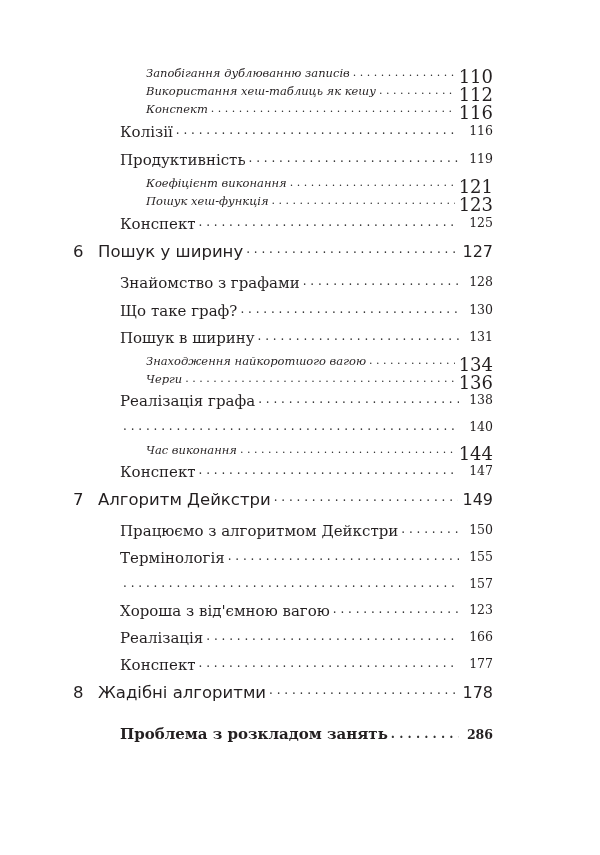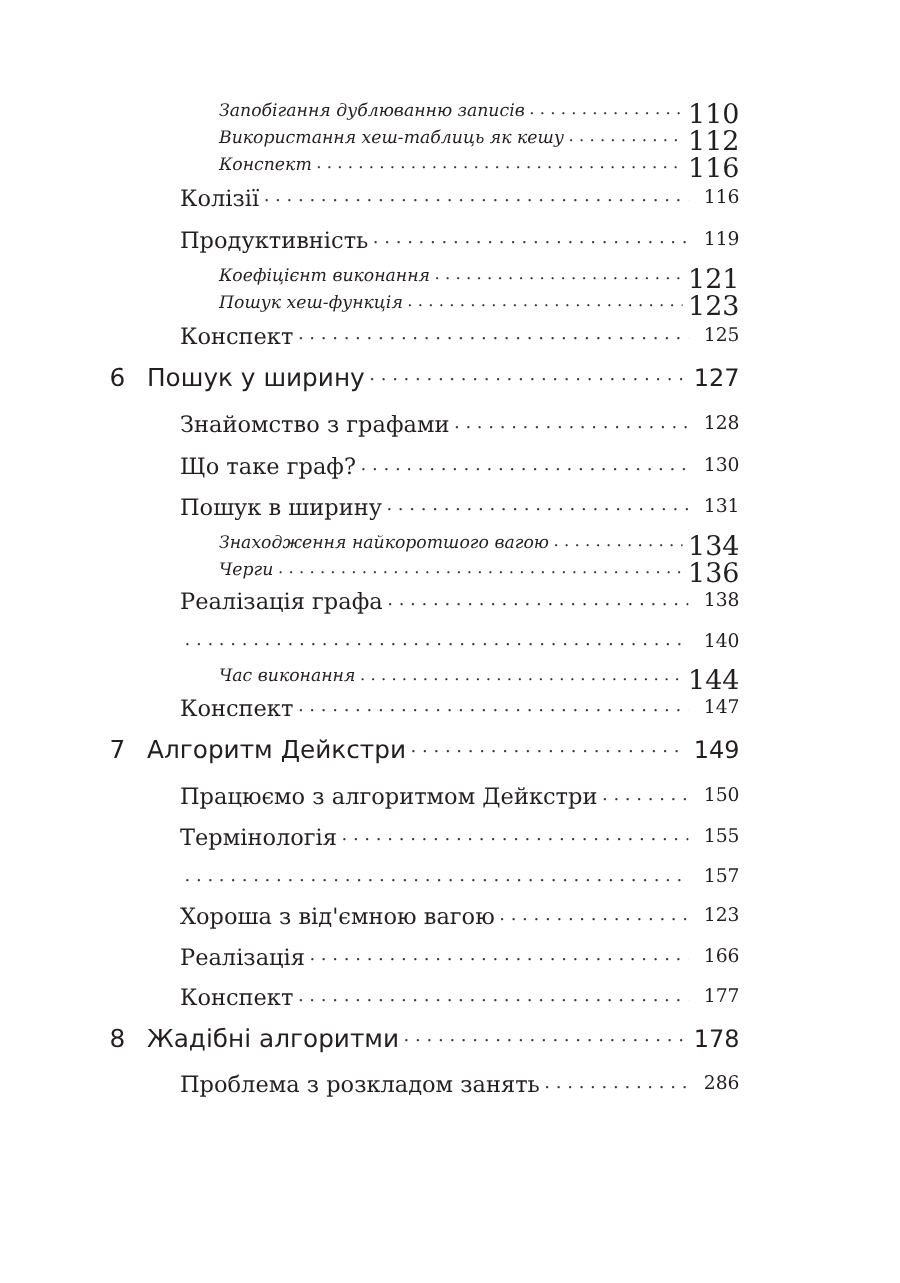--- a/index.html
+++ b/index.html
@@ -82,21 +82,22 @@
   }
   .row.chap .num {
     width: 25px;
     flex: 0 0 25px;
   }
   .row.chap .page { font-size: 16px; }
   .row.chap .dots { font-family: "DejaVu Serif", serif; font-size: 12px; }
 
   .row.sec.two-line {
     height: 40px;
-    align-items: flex-start;
+    align-items: center;
+    font-weight: bold;
   }
   .row.sec.two-line .title {
     line-height: 19px;
     white-space: normal;
   }
   .row.sec.two-line .title span { display: block; }
 </style>
 </head>
 <body>
 

